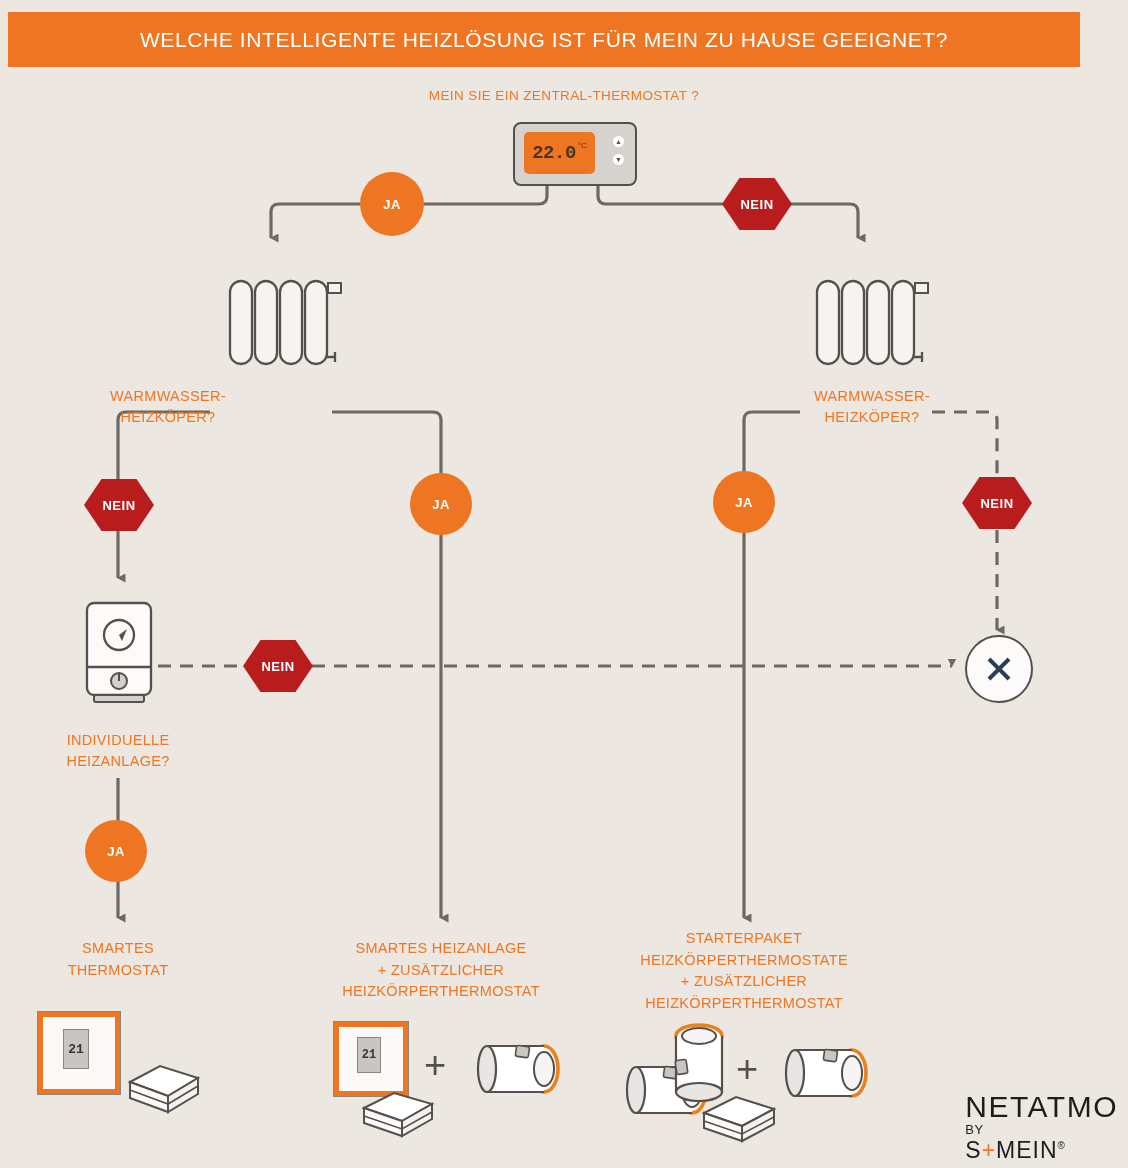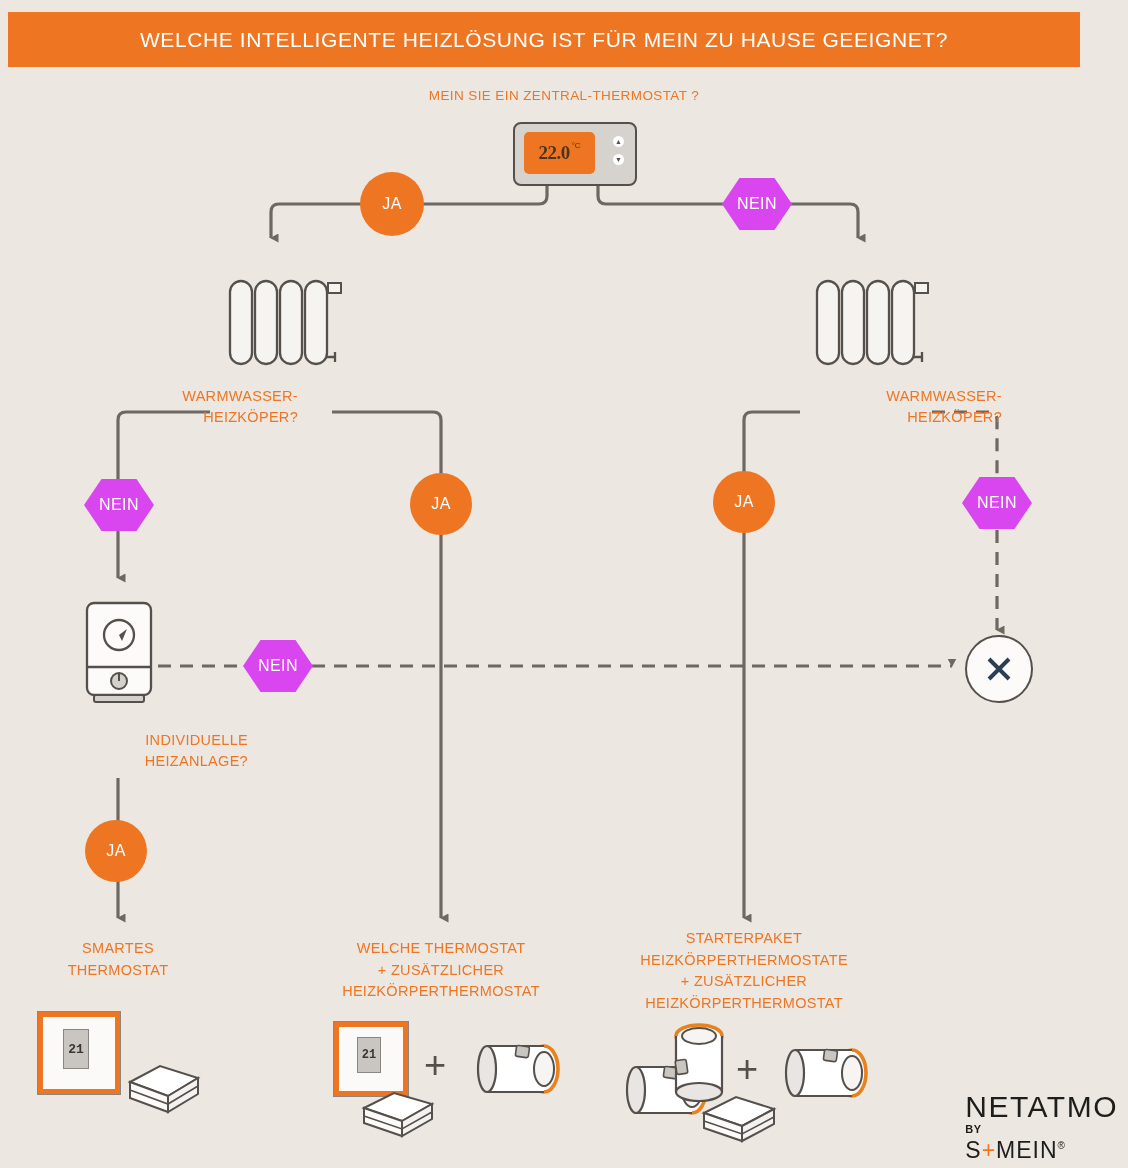--- a/index.html
+++ b/index.html
@@ -24,42 +24,42 @@
     position:absolute;left:0;top:88px;width:1128px;text-align:center;
     color:#EE7623;font-size:13.5px;letter-spacing:.4px;
   }
 
   
   svg.lines{position:absolute;left:0;top:0;width:1128px;height:1168px;}
 
   
   .badge{
     position:absolute;display:flex;align-items:center;justify-content:center;
-    color:#fff;font-size:16px;font-weight:400;letter-spacing:.5px;
+    color:#fff;font-size:13px;font-weight:700;letter-spacing:.5px;
   }
   .badge.ja{background:#EE7623;border-radius:50%;}
   .badge.nein{
-    background:#d946ef;
+    background:#b91c1c;
     clip-path:polygon(25% 0%,75% 0%,100% 50%,75% 100%,25% 100%,0% 50%);
   }
 
   
   .nlabel{
-    position:absolute;text-align:right;color:#EE7623;
+    position:absolute;text-align:center;color:#EE7623;
     font-size:14.5px;line-height:21px;letter-spacing:.3px;
   }
   .result-label{
     position:absolute;text-align:center;color:#EE7623;
     font-size:14.5px;line-height:21.5px;letter-spacing:.3px;
   }
 
   
   .logo{position:absolute;right:10px;bottom:6px;text-align:left;margin-top:46px;}
   .logo-main{font-size:30px;letter-spacing:1.5px;color:#1D1D1B;line-height:30px;}
-  .logo-by{font-size:11px;color:#1D1D1B;line-height:9px;margin-top:3px;letter-spacing:.5px;font-weight:bold;}
+  .logo-by{font-size:13px;color:#1D1D1B;line-height:9px;margin-top:3px;letter-spacing:.5px;}
   .logo-starck{font-size:23px;letter-spacing:1px;color:#1D1D1B;line-height:24px;}
   .logo-starck .plus{color:#EE7623;}
   .logo-starck .reg{font-size:10px;vertical-align:super;}
 </style>
 </head>
 <body>
 
 <div class="stage">
 
   <div class="header">
@@ -94,21 +94,21 @@
 
       <path d="M932,412 L989,412 Q997,412 997,420 L997,478" stroke-dasharray="13 9"></path>
       <path d="M997,530 L997,630" stroke-dasharray="13 9" marker-end="url(#arr)"></path>
 
       <path d="M158,666 L952,666" stroke-dasharray="13 9" marker-end="url(#arr)"></path>
     </g>
   </svg>
 
   <div style="position:absolute;left:513px;top:122px;width:120px;height:60px;background:#D6D3CF;border:2.5px solid #55504B;border-radius:8px;">
     <div style="position:absolute;left:9px;top:8px;width:71px;height:42px;background:#EE7623;border-radius:5px;display:flex;align-items:center;justify-content:center;">
-      <span style="font-family:Liberation Serif, serif;font-size:19px;font-weight:700;color:#4A3522;letter-spacing:-.5px;">22.0</span>
+      <span style="font-family:Liberation Mono, monospace;font-size:19px;font-weight:700;color:#4A3522;letter-spacing:-.5px;">22.0</span>
       <span style="font-size:8px;color:#4A3522;align-self:flex-start;margin-top:9px;margin-left:2px;">°C</span>
     </div>
     <div style="position:absolute;right:11px;top:12px;width:11px;height:11px;border-radius:50%;background:#fff;display:flex;align-items:center;justify-content:center;font-size:7px;color:#55504B;">▲</div>
     <div style="position:absolute;right:11px;top:30px;width:11px;height:11px;border-radius:50%;background:#fff;display:flex;align-items:center;justify-content:center;font-size:7px;color:#55504B;">▼</div>
   </div>
 
   <div class="badge ja" style="left:360px;top:172px;width:64px;height:64px;">JA</div>
   <div class="badge nein" style="left:722px;top:178px;width:70px;height:52px;">NEIN</div>
 
   <div style="position:absolute;left:225px;top:275px;width:120px;height:95px;">
@@ -175,21 +175,21 @@
       <path d="M5,5 L25,25 M25,5 L5,25" stroke="#2A3F55" stroke-width="4" stroke-linecap="butt"></path>
     </svg>
   </div>
 
   <div class="result-label" style="left:-12px;top:938px;width:260px;">
     <div>SMARTES</div>
     <div>THERMOSTAT</div>
   </div>
 
   <div class="result-label" style="left:291px;top:938px;width:300px;">
-    <div>WELCHE THERMOSTAT</div>
+    <div>SMARTES HEIZANLAGE</div>
     <div>+ ZUSÄTZLICHER</div>
     <div>HEIZKÖRPERTHERMOSTAT</div>
   </div>
 
   <div class="result-label" style="left:594px;top:928px;width:300px;">
     <div>STARTERPAKET</div>
     <div>HEIZKÖRPERTHERMOSTATE</div>
     <div>+ ZUSÄTZLICHER</div>
     <div>HEIZKÖRPERTHERMOSTAT</div>
   </div>

